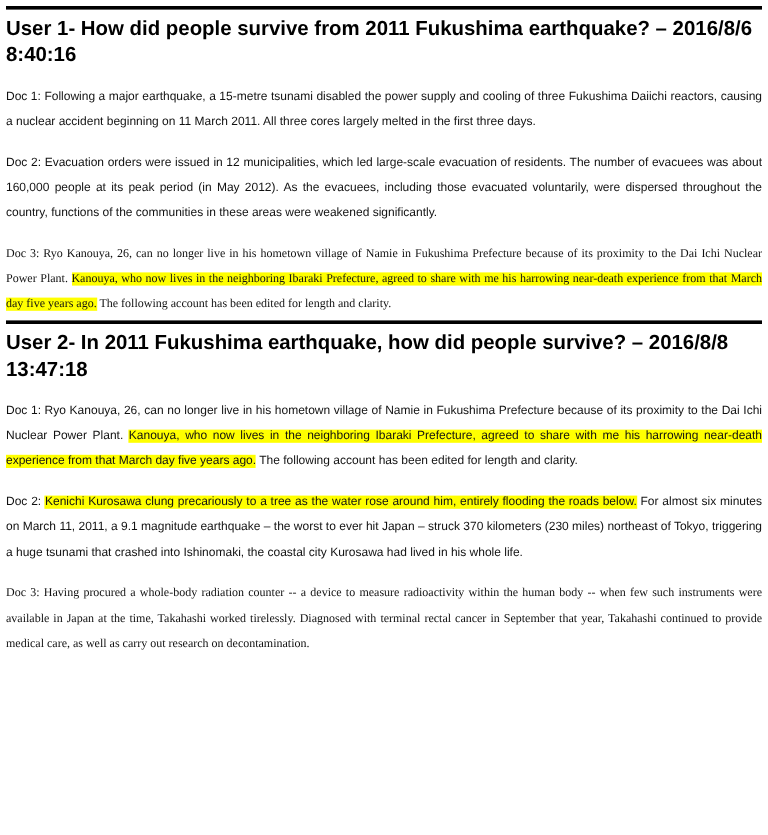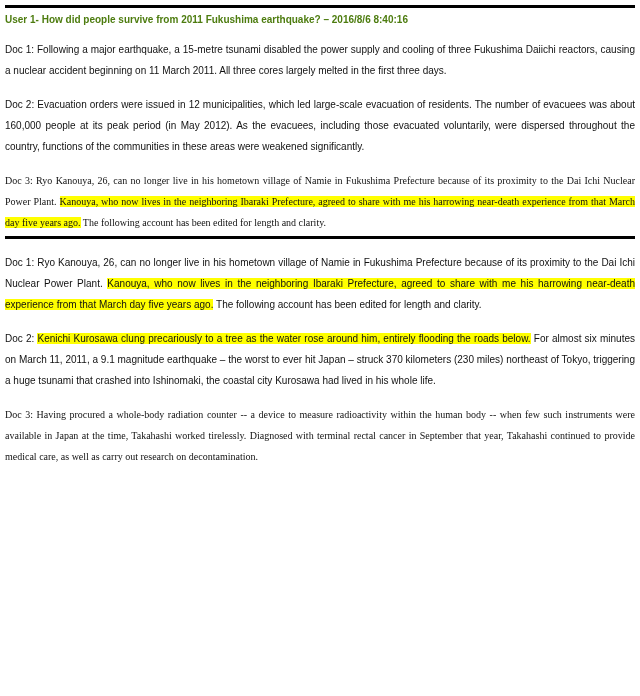--- a/index.html
+++ b/index.html
@@ -18,23 +18,23 @@
     box-sizing: border-box;
     width: 640px;
     padding: 2px 5px 0 5px;
   }
   .rule {
     border: none;
     border-top: 3px solid #000000;
     margin: 3px 0 5px 0;
   }
   .query-header {
-    font-size: 10px;
+    font-size: 17px;
     font-weight: bold;
-    color: #4d7c0f;
+    color: #000000;
     margin: 5px 0 9px 0;
     line-height: 1.3;
   }
   .doc {
     font-size: 10px;
     line-height: 21px;
     margin: 13px 0;
     text-align: justify;
   }
   .doc:last-child {
@@ -56,20 +56,21 @@
 
     <p class="doc"><span>Doc 1: Following a major earthquake, a 15-metre tsunami disabled the power supply and cooling of three Fukushima Daiichi reactors, causing a nuclear accident beginning on 11 March 2011. All three cores largely melted in the first three days.</span></p>
 
     <p class="doc"><span>Doc 2:  Evacuation orders were issued in 12 municipalities, which led large-scale evacuation of residents. The number of evacuees was about 160,000 people at its peak period (in May 2012). As the evacuees, including those evacuated voluntarily, were dispersed throughout the country, functions of the communities in these areas were weakened significantly.</span></p>
 
     <p class="doc"><span>Doc 3: Ryo Kanouya, 26, can no longer live in his hometown village of Namie in Fukushima Prefecture because of its proximity to the Dai Ichi Nuclear Power Plant. </span><span class="hl">Kanouya, who now lives in the neighboring Ibaraki Prefecture, agreed to share with me his harrowing near-death experience from that March day five years ago.</span><span> The following account has been edited for length and clarity.</span></p>
   </section>
 
   <section>
     <hr class="rule">
+    <h2 class="query-header">User 2- In 2011 Fukushima earthquake, how did people survive? – 2016/8/8 13:47:18</h2>
 
     <p class="doc"><span>Doc 1: Ryo Kanouya, 26, can no longer live in his hometown village of Namie in Fukushima Prefecture because of its proximity to the Dai Ichi Nuclear Power Plant. </span><span class="hl">Kanouya, who now lives in the neighboring Ibaraki Prefecture, agreed to share with me his harrowing near-death experience from that March day five years ago.</span><span> The following account has been edited for length and clarity.</span></p>
 
     <p class="doc"><span>Doc 2: </span><span class="hl">Kenichi Kurosawa clung precariously to a tree as the water rose around him, entirely flooding the roads below.</span><span> For almost six minutes on March 11, 2011, a 9.1 magnitude earthquake – the worst to ever hit Japan – struck 370 kilometers (230 miles) northeast of Tokyo, triggering a huge tsunami that crashed into Ishinomaki, the coastal city Kurosawa had lived in his whole life.</span></p>
 
     <p class="doc"><span>Doc 3: Having procured a whole-body radiation counter -- a device to measure radioactivity within the human body -- when few such instruments were available in Japan at the time, Takahashi worked tirelessly. Diagnosed with terminal rectal cancer in September that year, Takahashi continued to provide medical care, as well as carry out research on decontamination.</span></p>
   </section>
 
 </div>
 

